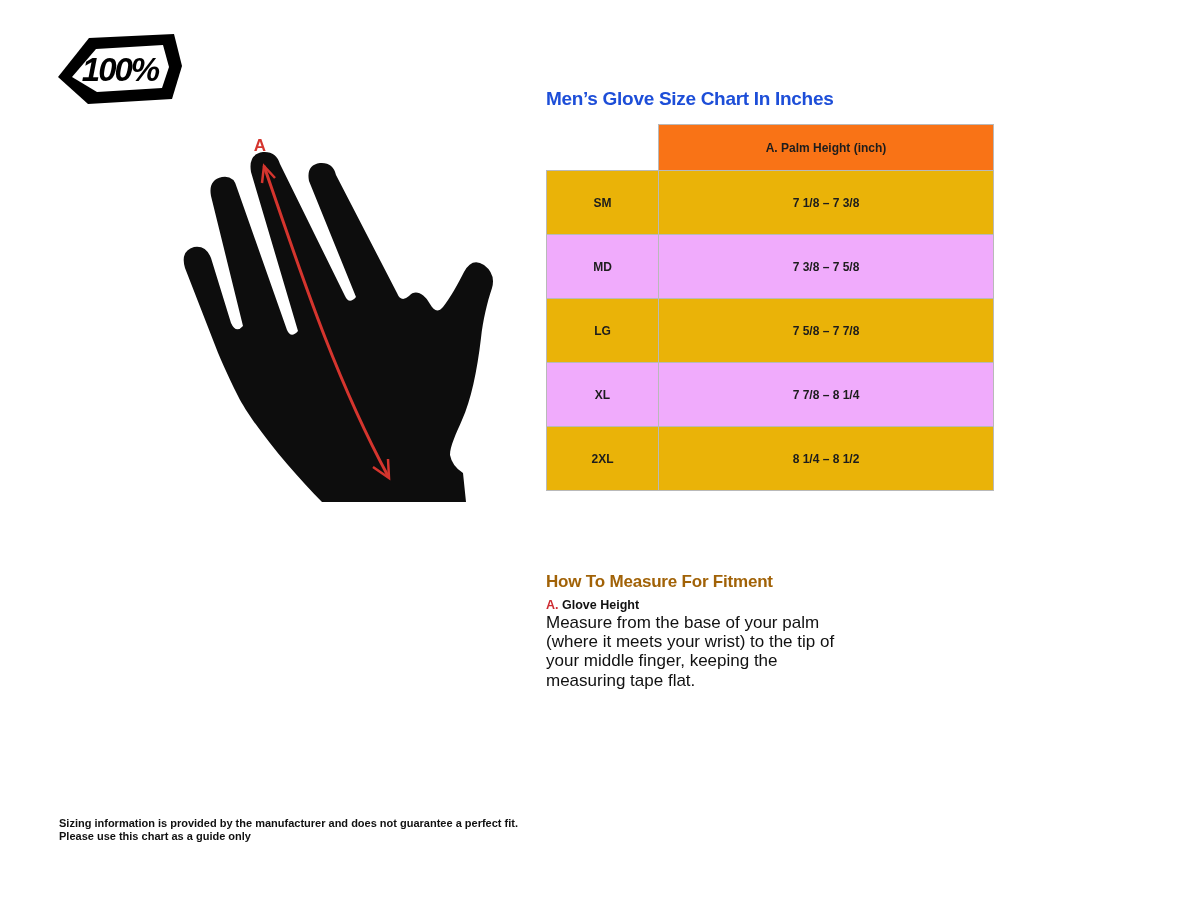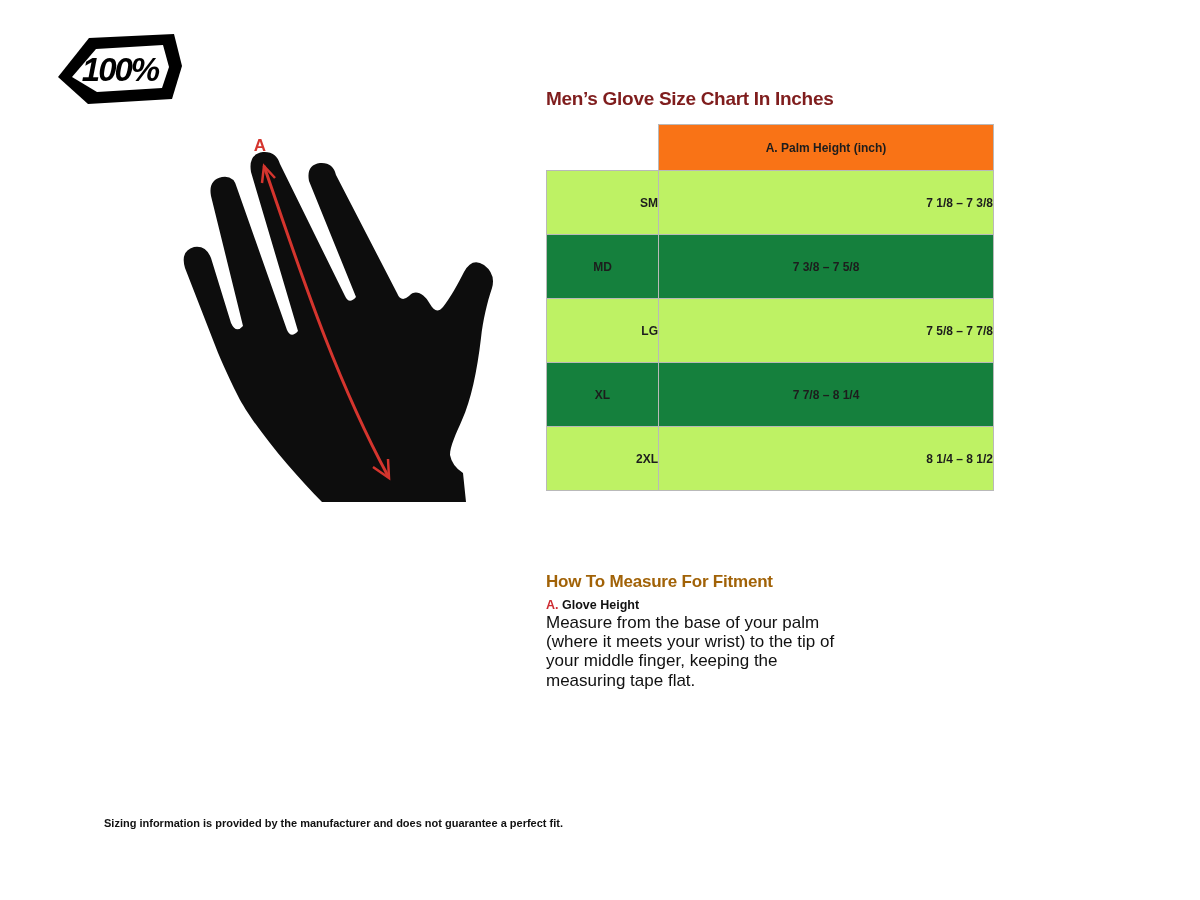--- a/index.html
+++ b/index.html
@@ -10,56 +10,56 @@
 
   
   .logo { position:absolute; left:56px; top:33px; width:128px; height:75px; }
 
   
   .glove { position:absolute; left:170px; top:118px; width:352px; height:392px; }
 
   
   .chart-title {
     position:absolute; left:546px; top:88px;
-    font-size:19px; font-weight:bold; letter-spacing:-0.3px; color:#7f1d1d;
+    font-size:19px; font-weight:bold; letter-spacing:-0.3px; color:#1d4ed8;
   }
   table.size-chart {
     position:absolute; left:546px; top:124px; width:447px;
     border-collapse:collapse; table-layout:fixed;
     font-size:12px; font-weight:bold; color:#1d1d1d;
   }
   table.size-chart col.c1 { width:112px; }
   table.size-chart col.c2 { width:335px; }
   table.size-chart th, table.size-chart td {
     border:1px solid #b9b9b9; text-align:center; padding:0;
   }
   table.size-chart thead th { height:45px; background:#f97316; font-weight:bold; }
   table.size-chart thead th.blank { border:none; background:transparent; }
-  table.size-chart tbody td { height:63px; background:#15803d; }
-  table.size-chart tbody tr.alt td { background:#bef264;text-align:right; }
+  table.size-chart tbody td { height:63px; background:#f0abfc; }
+  table.size-chart tbody tr.alt td { background:#eab308; }
 
   
   .measure-title {
     position:absolute; left:546px; top:572px;
     font-size:17px; font-weight:bold; letter-spacing:-0.2px; color:#a16207;
   }
   .measure-item {
     position:absolute; left:546px; top:598px;
     font-size:12.5px; font-weight:bold; color:#111;
   }
   .measure-item .letter { color:#cd2a30; }
   .measure-text {
     position:absolute; left:546px; top:613px; width:302px;
     font-size:17px; line-height:1.13; color:#111;
   }
 
   
   .footer {
     position:absolute; left:59px; top:817px;
-    font-size:11px; font-weight:bold; line-height:1.16; color:#111;margin-left:45px;
+    font-size:11px; font-weight:bold; line-height:1.16; color:#111;
   }
 </style>
 </head>
 <body>
 
 <div class="canvas">
 
   <svg class="logo" viewBox="0 0 128 75">
     <polygon points="2,44 33,5 118,1 126,33 116,66 32,71" fill="#000000"></polygon>
     <polygon points="16,44 40,16 107,12 113,34 106,55 41,59" fill="#ffffff"></polygon>
@@ -149,15 +149,16 @@
 
   <div class="measure-item">
     <span class="letter">A.</span>
     <span>Glove Height</span>
   </div>
 
   <div class="measure-text">Measure from the base of your palm (where it meets your wrist) to the tip of your middle finger, keeping the measuring tape flat.</div>
 
   <div class="footer">
     <div>Sizing information is provided by the manufacturer and does not guarantee a perfect fit.</div>
+    <div>Please use this chart as a guide only</div>
   </div>
 
 </div>
 
 </body></html>

